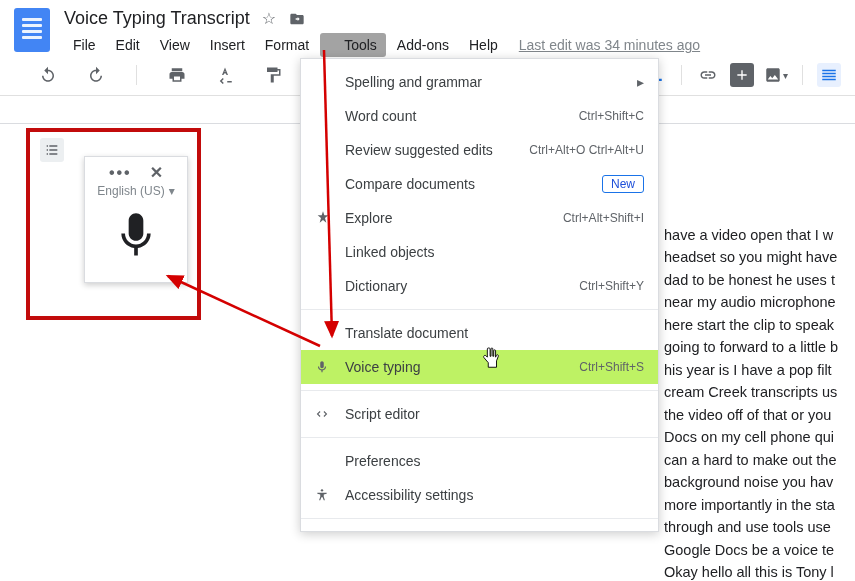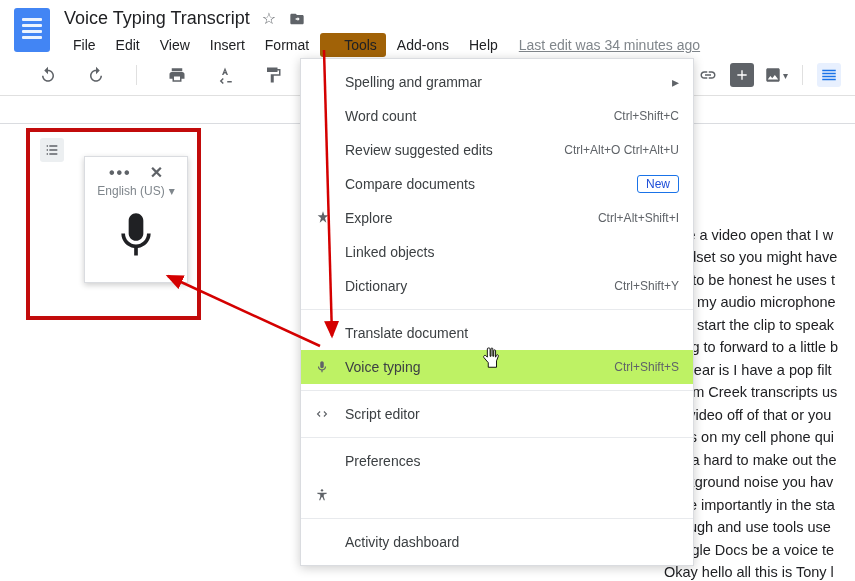--- a/index.html
+++ b/index.html
@@ -7,36 +7,36 @@
 
   
   .header { display: flex; align-items: flex-start; padding: 8px 14px 0 14px; }
   .doc-icon { width: 36px; height: 44px; background: #4285f4; border-radius: 3px; position: relative; margin-right: 14px; display:flex; align-items:center; justify-content:center; }
   .doc-icon::after { content:""; position:absolute; top:10px; left:8px; right:8px; height:3px; background:#fff; box-shadow: 0 6px 0 #fff, 0 12px 0 #fff, 0 18px 0 #fff; opacity:.9; border-radius:1px; }
   .title-row { display:flex; align-items:center; gap:12px; }
   .doc-title { font-size: 18px; color:#202124; }
   .star-icon, .folder-icon { color:#5f6368; font-size:16px; }
   .menu-row { display:flex; align-items:center; gap:2px; margin-top:4px; font-size:14px; color:#202124;justify-content:center; }
   .menu-item { padding:4px 9px; border-radius:3px; cursor:pointer; }
-  .menu-item.active { background:#a16207;padding-left:24px; }
+  .menu-item.active { background:#a3a3a3;padding-left:24px; }
   .last-edit { color:#80868b; text-decoration: underline; margin-left:10px; cursor:pointer; }
 
   
   .toolbar { display:flex; align-items:center; gap:24px; padding:6px 14px 8px 36px; border-bottom:1px solid #e0e0e0; color:#5f6368; font-size:13px; }
   .tbtn { width:24px; height:24px; display:flex; align-items:center; justify-content:center; cursor:pointer; border-radius:3px; fill:#5f6368; }
   .sep { width:1px; height:20px; background:#e0e0e0; margin:0 4px; }
   .zoom, .style-sel { display:flex; align-items:center; gap:6px; padding:0 6px; cursor:pointer; }
   .right-tools { margin-left:auto; display:flex; align-items:center; gap:10px; }
   .align-btn { background:#e8f0fe; border-radius:3px; padding:3px; fill:#1a73e8; }
 
   
   .ruler { height: 28px; border-bottom: 1px solid #dadce0; position: relative; }
 
   
-  .dropdown { position:absolute; top:58px; left:300px; width:394px; background:#fff; border:1px solid #dadce0; box-shadow: 0 2px 10px rgba(0,0,0,.2); padding:6px 0; z-index:10; font-size:14px; color:#3c4043; max-height: 520px; }
+  .dropdown { position:absolute; top:58px; left:300px; width:359px; background:#fff; border:1px solid #dadce0; box-shadow: 0 2px 10px rgba(0,0,0,.2); padding:6px 0; z-index:10; font-size:14px; color:#3c4043; max-height: 520px; }
   .dd-item { display:flex; align-items:center; height:34px; padding:0 14px 0 44px; position:relative; cursor:pointer; }
   .dd-item.highlight { background:#bef264; }
   .dd-label { flex:1; }
   .dd-short { color:#5f6368; font-size:12px; }
   .dd-arrow { color:#5f6368; margin-left:8px; }
   .dd-icon { position:absolute; left:14px; top:50%; transform:translateY(-50%); fill:#5f6368; }
   .dd-divider { height:1px; background:#e8eaed; margin:6px 0; }
   .new-badge { border:1px solid #1a73e8; color:#1d4ed8; font-size:12px; padding:1px 8px; border-radius:3px; font-weight:500; }
 
   
@@ -220,25 +220,23 @@
   <div class="dd-item">
     <span class="dd-label">Preferences</span>
   </div>
   <div class="dd-item">
     <span class="dd-icon">
         <svg width="14" height="14" viewBox="0 0 24 24">
           <circle cx="12" cy="4" r="2"></circle>
           <path d="M4 8h16v2l-5 1v4l2 6h-2l-2-5h-2l-2 5H7l2-6v-4L4 10z"></path>
         </svg>
       </span>
-  </div>
-  <div class="dd-divider"></div>
-  <div class="dd-item">
-    <span class="dd-label">Activity dashboard</span>
-  </div>
+    <span class="dd-label">Accessibility settings</span>
+  </div>
+  <div class="dd-divider"></div>
 </div>
 
 <div class="voice-panel-wrap">
   <div class="outline-btn">
     <svg width="16" height="16" viewBox="0 0 24 24">
         <path d="M4 5h2v2H4zm4 0h12v2H8zM4 11h2v2H4zm4 0h12v2H8zM4 17h2v2H4zm4 0h12v2H8z"></path>
       </svg>
   </div>
   <div class="voice-card">
     <div class="vc-top">

